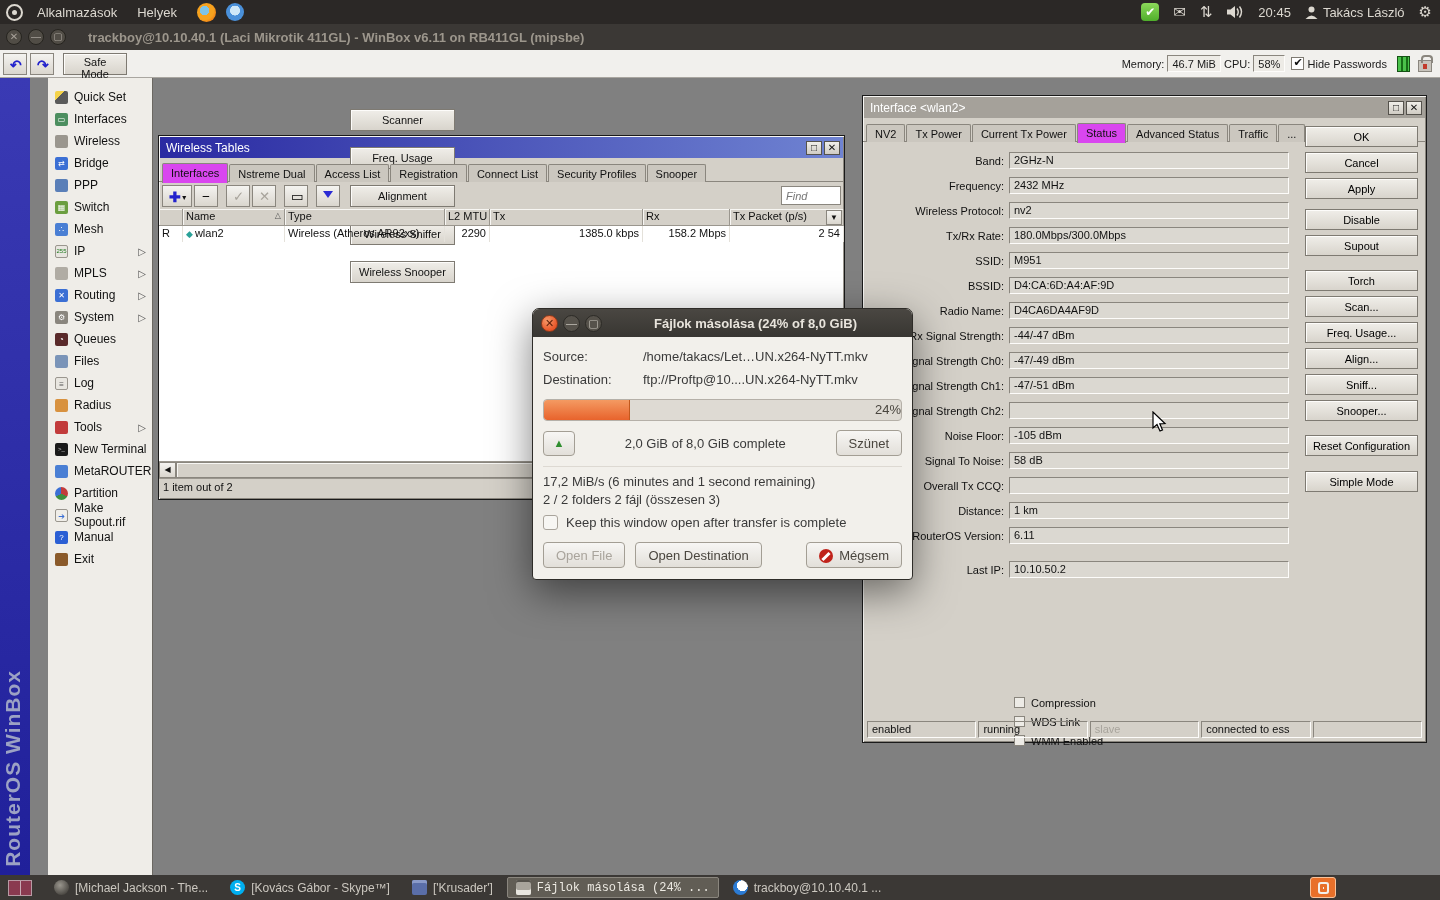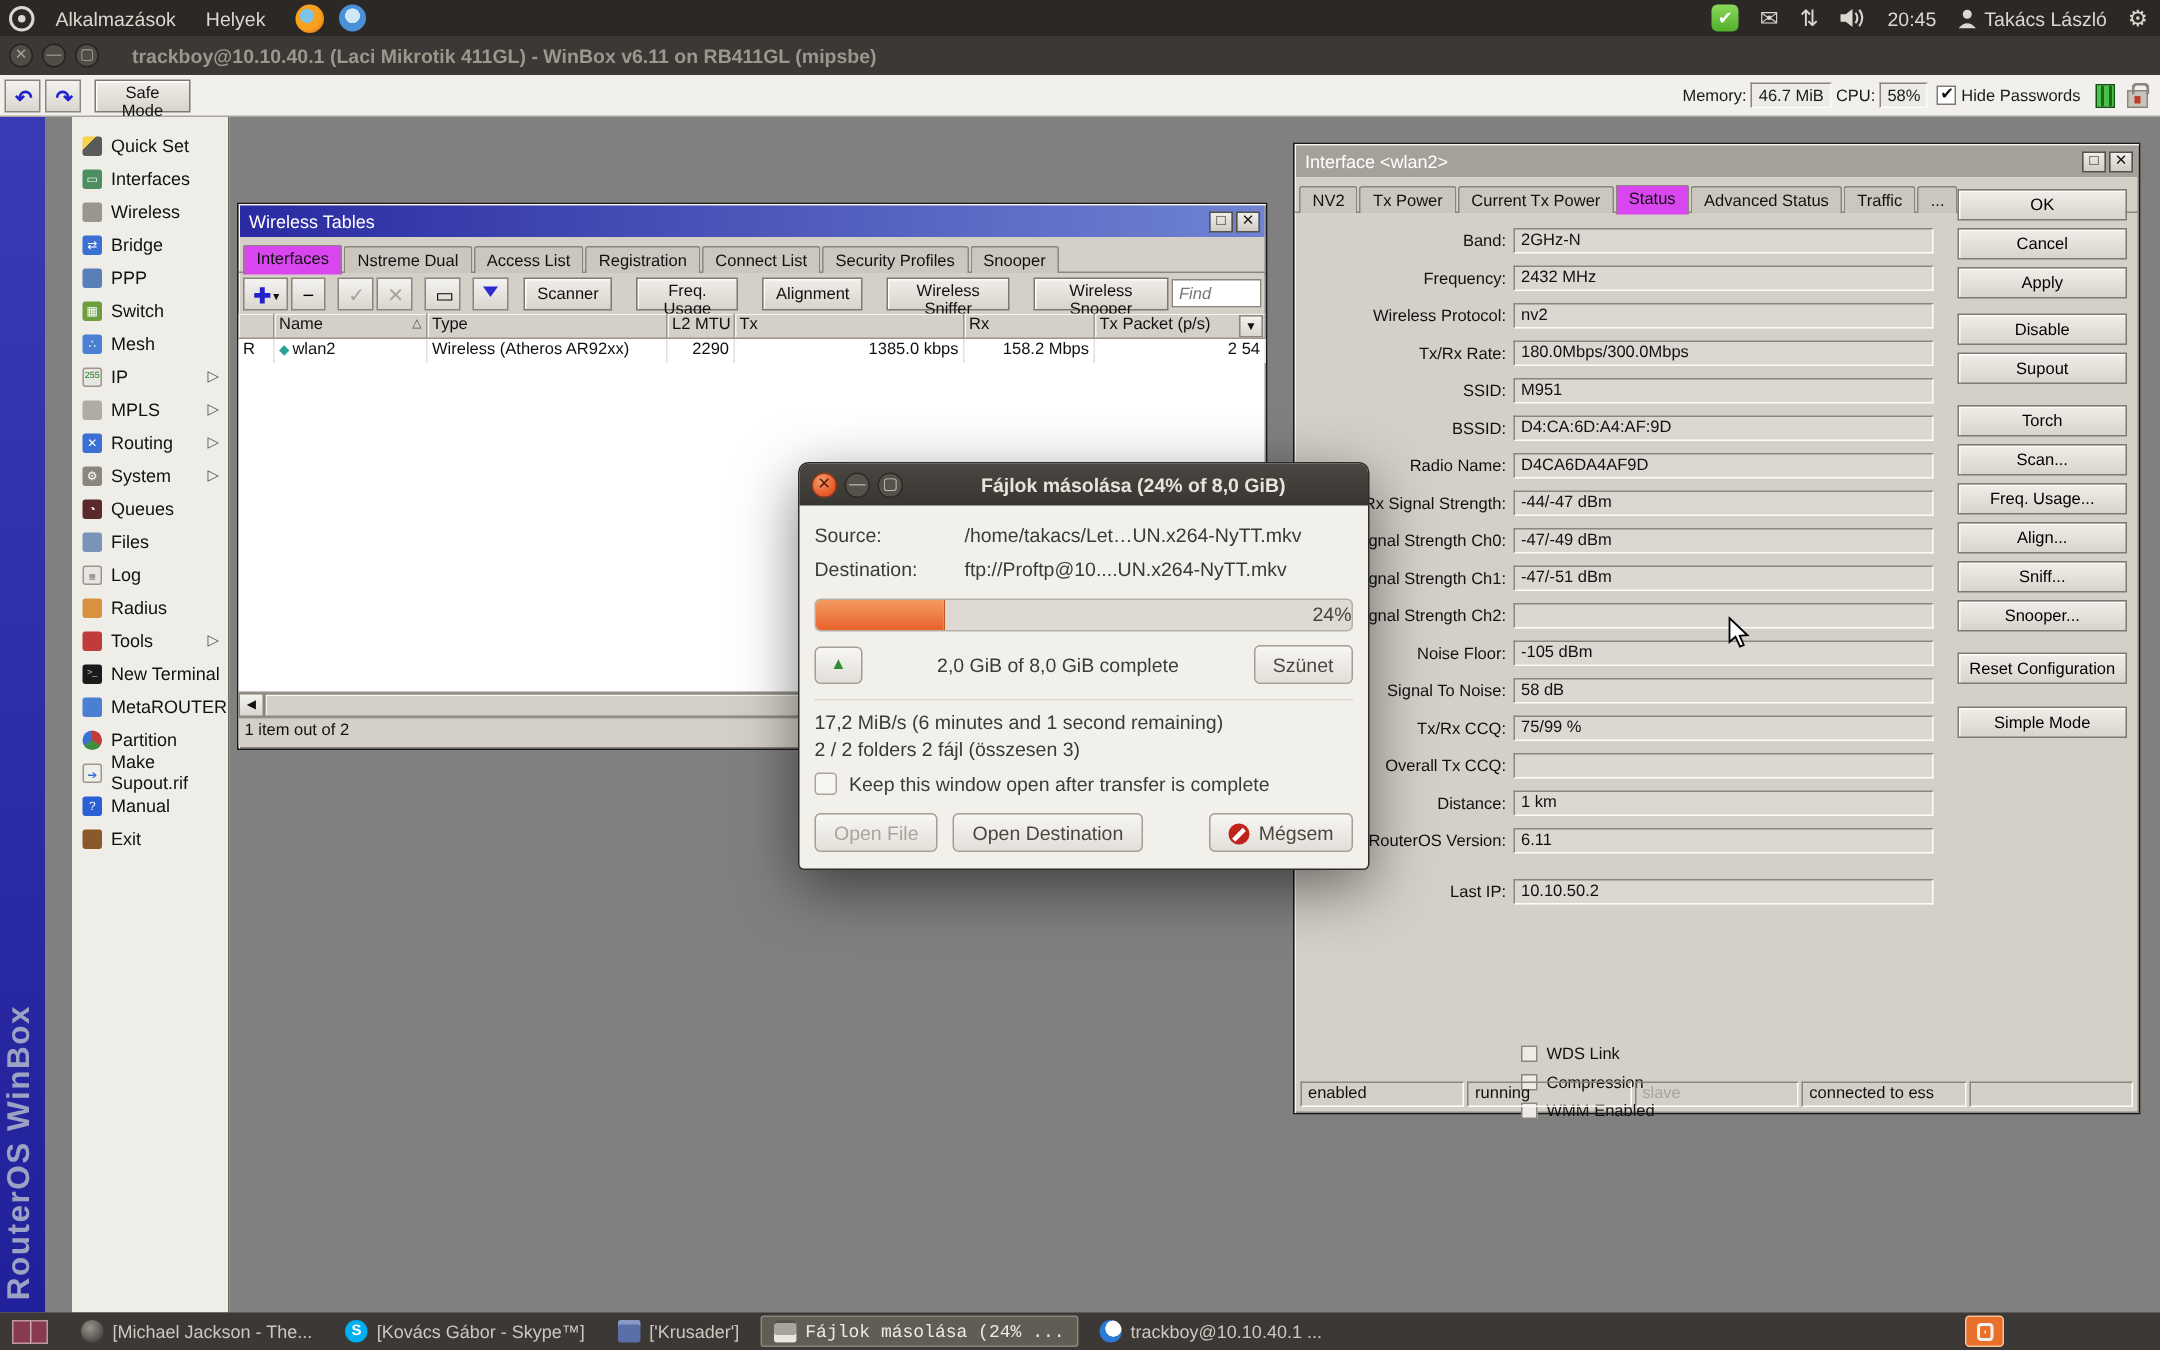--- a/index.html
+++ b/index.html
@@ -377,21 +377,21 @@
         <div class="tab">Snooper</div>
       </div>
     <div class="wt-toolbar">
       <button class="icon-btn plus">✚<small>▼</small></button>
       <button class="icon-btn">−</button>
       <button class="icon-btn dis grp-gap">✓</button>
       <button class="icon-btn dis">✕</button>
       <button class="icon-btn grp-gap">▭</button>
       <button class="icon-btn grp-gap"><span class="funnel"></span></button>
       <span class="grp-gap"></span>
-      <span style="display:flex;gap:16px;">
+      <span style="display:flex;gap:16px;flex-direction:column;">
           <button class="btn">Scanner</button>
           <button class="btn">Freq. Usage</button>
           <button class="btn">Alignment</button>
           <button class="btn">Wireless Sniffer</button>
           <button class="btn">Wireless Snooper</button>
         </span>
       <input class="find-box" placeholder="Find" style="">
     </div>
     <div class="wt-grid">
         <div class="th"></div>
@@ -484,48 +484,44 @@
         </div>
         <div class="frow">
           <span class="flabel">Noise Floor:</span>
           <div class="fbox">-105 dBm</div>
         </div>
         <div class="frow">
           <span class="flabel">Signal To Noise:</span>
           <div class="fbox">58 dB</div>
         </div>
         <div class="frow">
-          <span class="flabel">Tx/Rx CCQ:</span>
-          <div class="fbox">75/99 %</div>
-        </div>
-        <div class="frow">
           <span class="flabel">Overall Tx CCQ:</span>
           <div class="fbox"></div>
         </div>
         <div class="frow">
           <span class="flabel">Distance:</span>
           <div class="fbox">1 km</div>
         </div>
         <div class="frow">
           <span class="flabel">RouterOS Version:</span>
           <div class="fbox">6.11</div>
         </div>
         <div class="frow gap">
           <span class="flabel">Last IP:</span>
           <div class="fbox">10.10.50.2</div>
         </div>
       </div>
     <div class="fields" style="top:597px;">
         <div class="cbrow">
           <span class="cb-sm"></span>
-          <span>WDS Link</span>
+          <span>Compression</span>
         </div>
         <div class="cbrow">
           <span class="cb-sm"></span>
-          <span>Compression</span>
+          <span>WDS Link</span>
         </div>
         <div class="cbrow">
           <span class="cb-sm"></span>
           <span>WMM Enabled</span>
         </div>
       </div>
     <div class="side-btns">
         <button class="wb-side">OK</button>
         <button class="wb-side">Cancel</button>
         <button class="wb-side">Apply</button>

